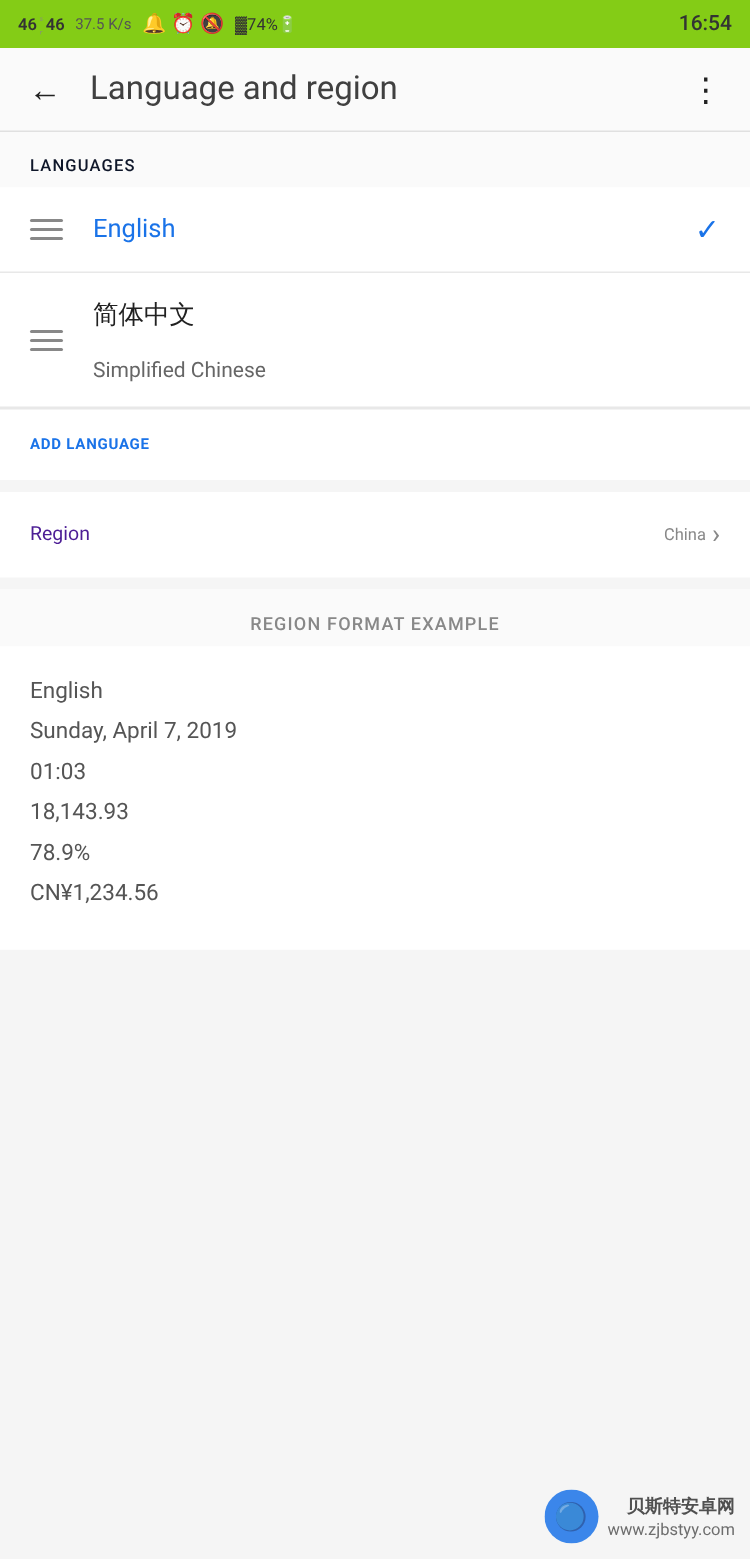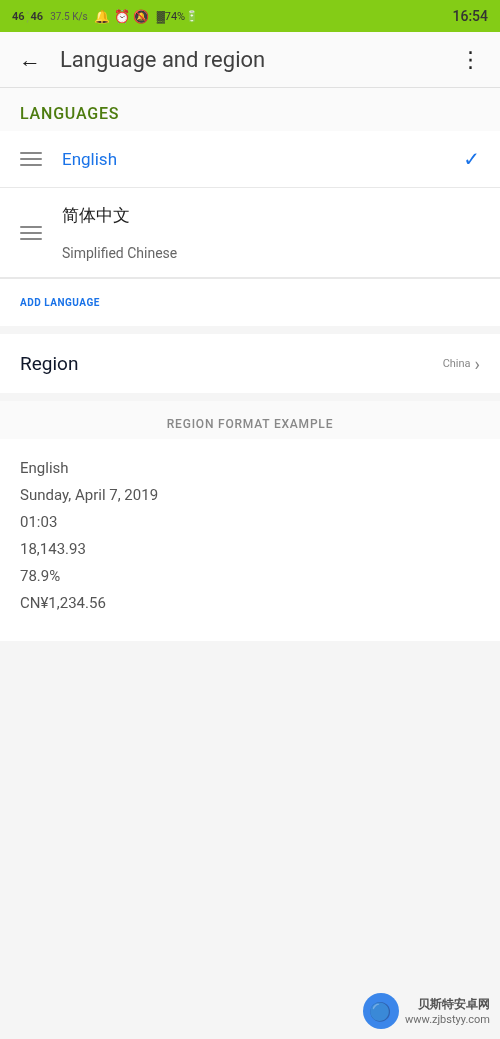--- a/index.html
+++ b/index.html
@@ -82,23 +82,23 @@
 
     
     .section {
       background: #fff;
       margin-bottom: 8px;
     }
 
     
     .section-header {
       padding: 16px 20px 8px 20px;
-      font-size: 16px;
+      font-size: 11px;
       font-weight: 500;
-      color: #4d7c0f;
+      color: #0f172a;
       letter-spacing: 0.8px;
       text-transform: uppercase;
       background: #fafafa;
     }
 
     
     .language-item {
       display: flex;
       align-items: center;
       padding: 16px 20px;
@@ -165,22 +165,22 @@
       margin-bottom: 8px;
     }
     .region-item {
       display: flex;
       align-items: center;
       padding: 18px 20px;
       cursor: pointer;
     }
     .region-label {
       flex: 1;
-      font-size: 19px;
-      color: #0f172a;
+      font-size: 13px;
+      color: #4c1d95;
     }
     .region-value {
       font-size: 11px;
       color: #888;
       margin-right: 4px;
       text-align: center;
     }
     .chevron-right {
       font-size: 18px;
       color: #888;

